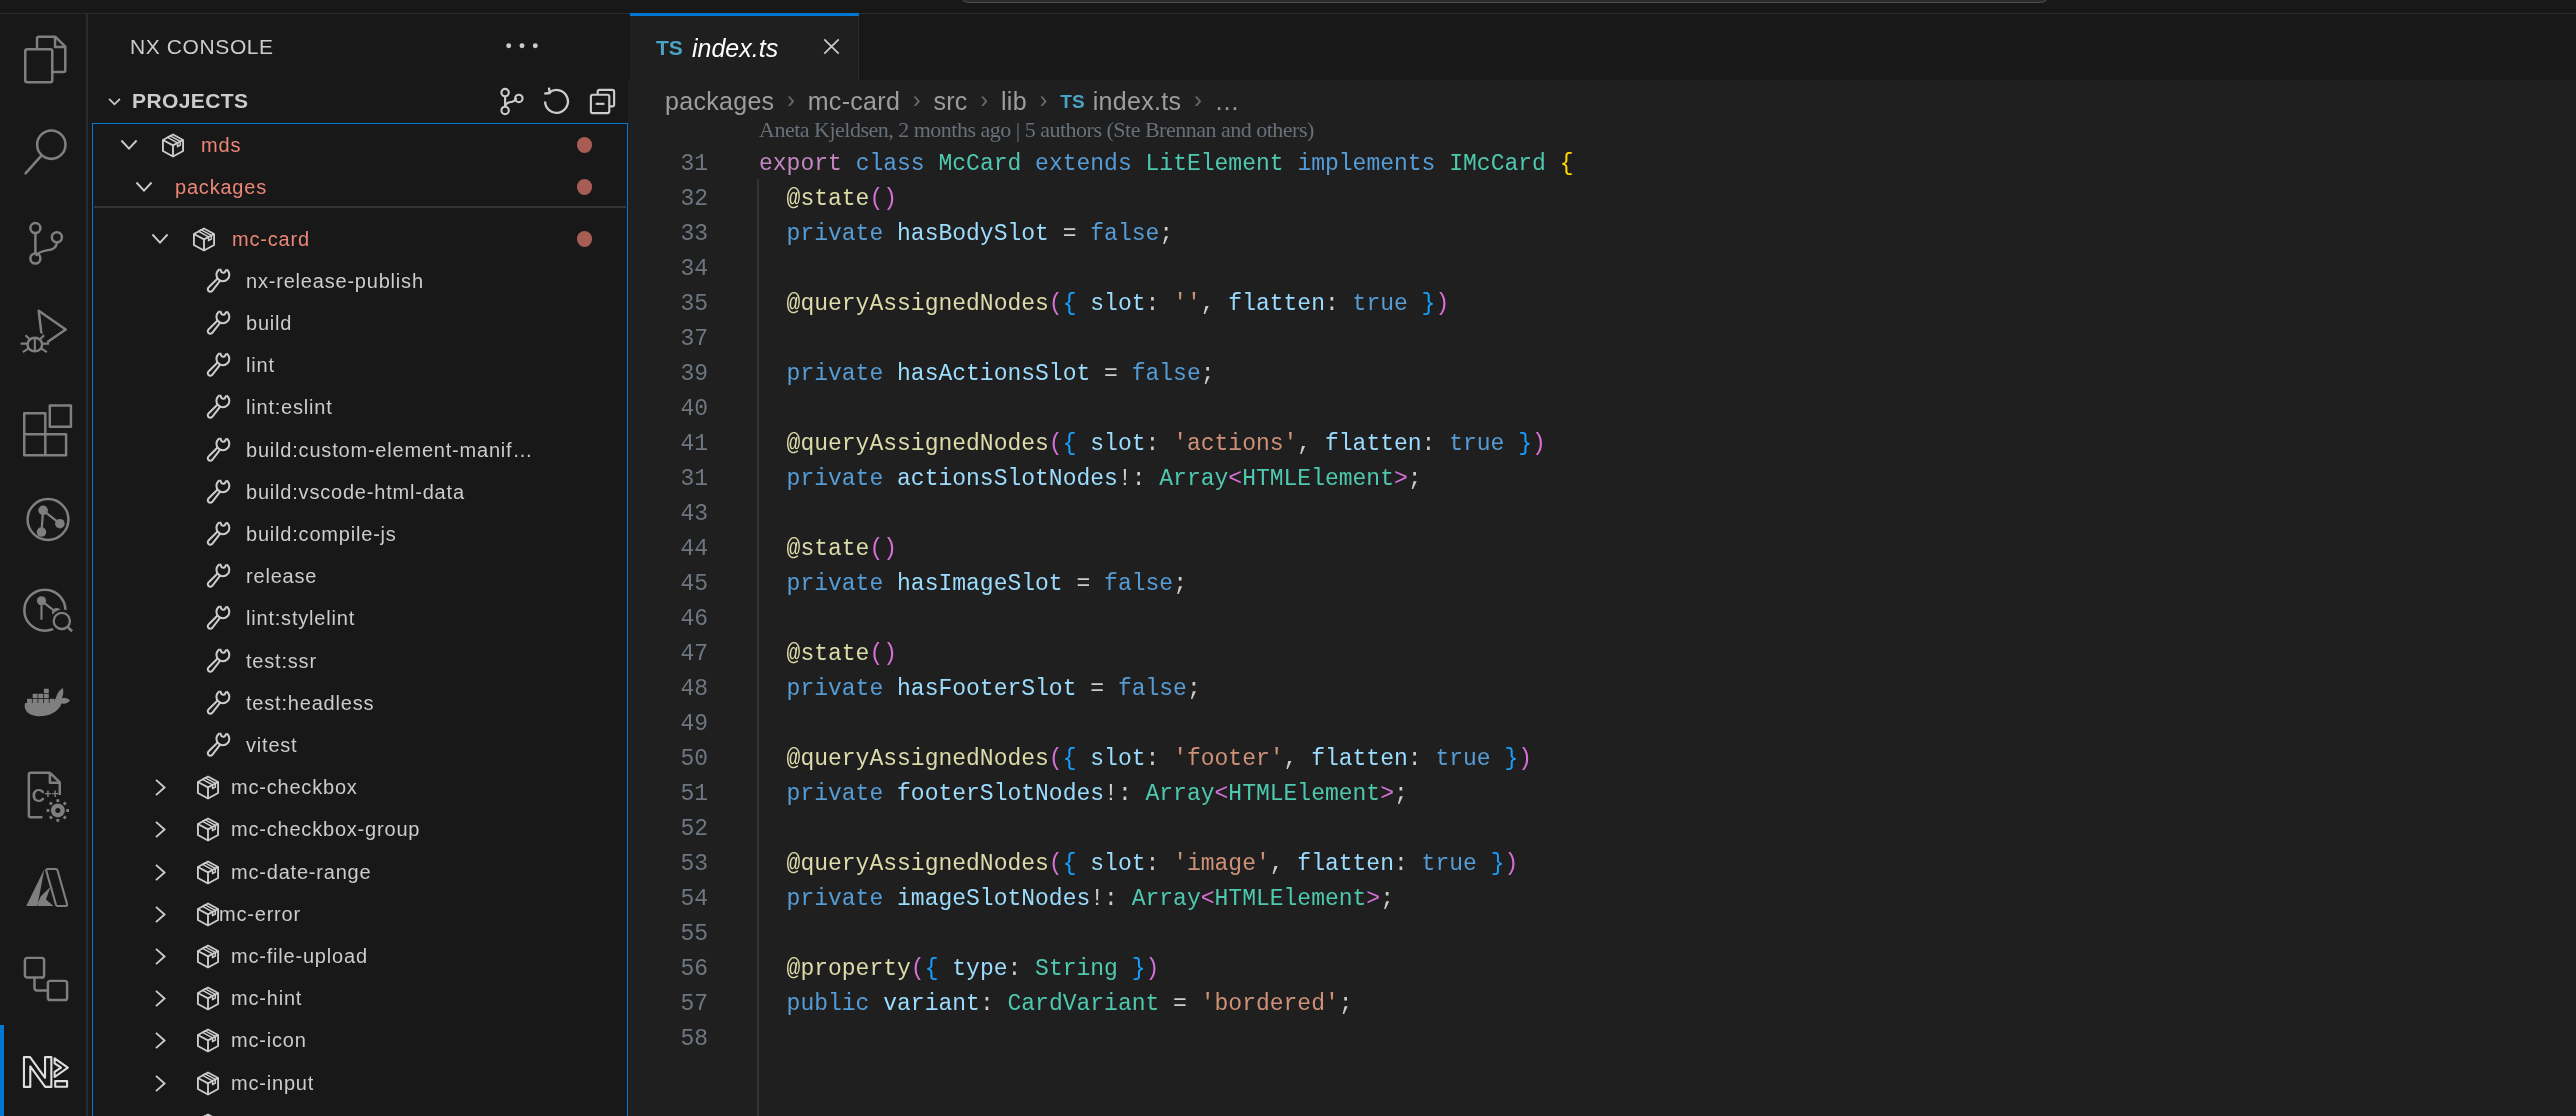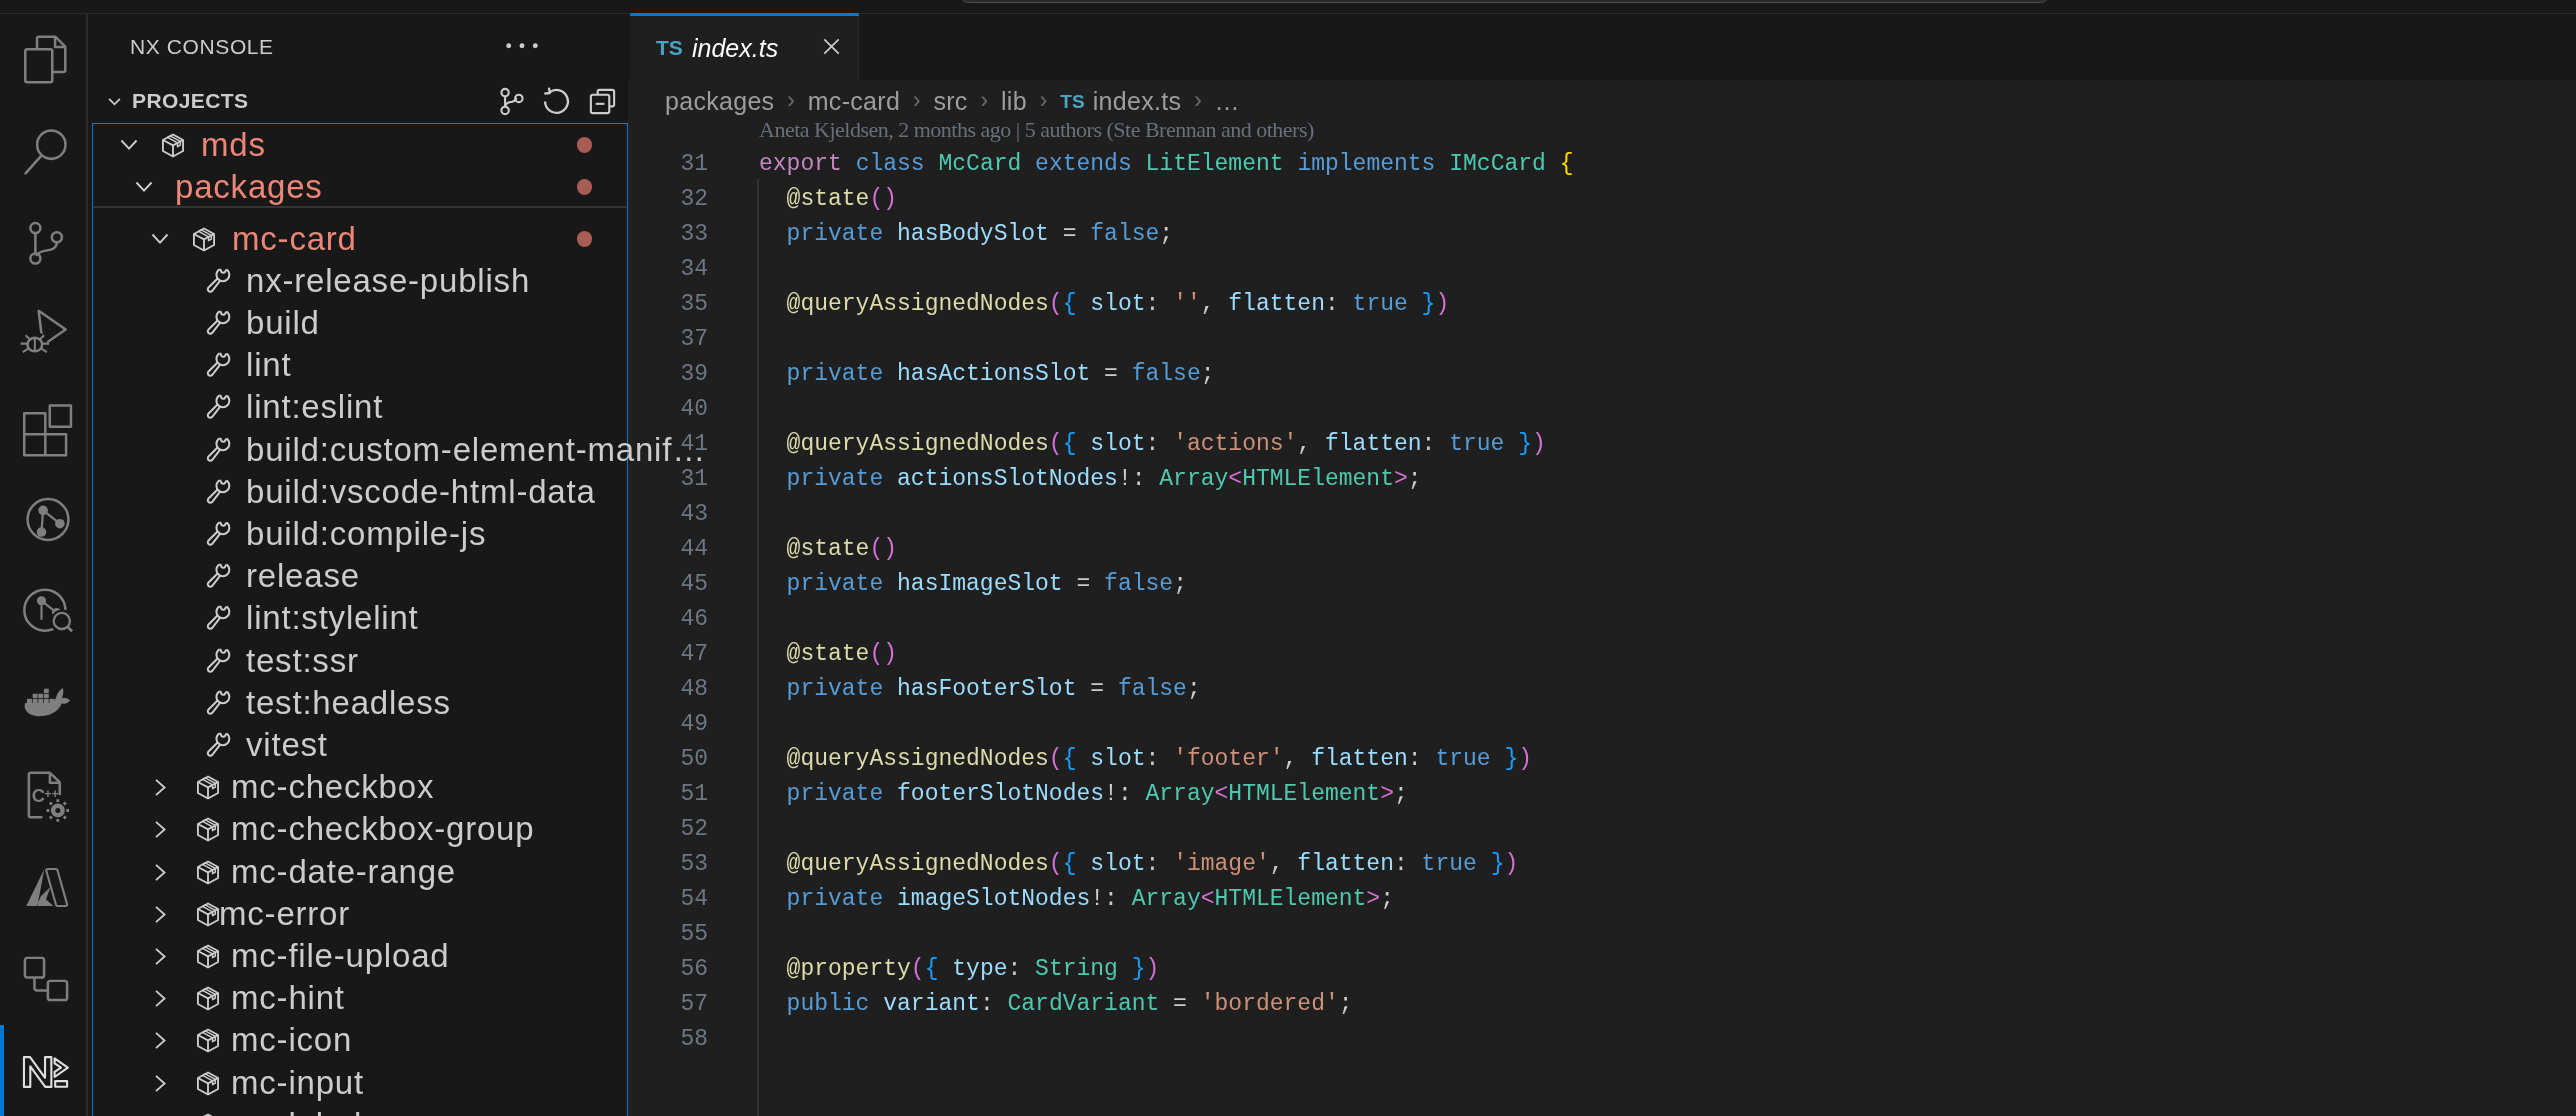--- a/index.html
+++ b/index.html
@@ -4,21 +4,21 @@
 html,body{width:2576px;height:1116px;overflow:hidden}
 body{background:#1f1f1f;font-family:"Liberation Sans",sans-serif;position:relative}
 .abs{position:absolute}
 i{font-style:normal}
 .k{color:#569CD6}.c{color:#C586C0}.t{color:#4EC9B0}.f{color:#DCDCAA}.v{color:#9CDCFE}
 .s{color:#CE9178}.b1{color:#FFD700}.b2{color:#D670D6}.b3{color:#179FFF}
 .cl{height:35px;line-height:35px;white-space:pre;font-family:"Liberation Mono",monospace;font-size:23px;color:#cccccc}
 .ln{display:inline-block;width:80px;text-align:right;color:#6e7681}
 .cd{padding-left:51px}
 .row{position:absolute;height:42px;width:530px;left:94px}
-.rlab{position:absolute;font-size:33px;letter-spacing:0.8px;color:#cccccc;white-space:nowrap;top:50%;transform:translateY(-50%)}
+.rlab{position:absolute;font-size:20px;letter-spacing:0.8px;color:#cccccc;white-space:nowrap;top:50%;transform:translateY(-50%)}
 .sal{color:#ec8677}
 .dot{position:absolute;width:15.3px;height:15.3px;border-radius:50%;background:#a85d54;left:483px;top:13.4px}
 svg{position:absolute;overflow:visible}
 </style></head><body>
 
 <div class="abs" style="left:0;top:0;width:2576px;height:14.4px;background:#181818"></div>
 <div class="abs" style="left:959px;top:-19px;width:1091px;height:22px;background:#2b2b2b;border:1.9px solid #4e4e4e;border-radius:9.6px"></div>
 <div class="abs" style="left:0;top:12.5px;width:2576px;height:1.9px;background:#2b2b2b"></div>
 <div class="abs" style="left:0;top:14.4px;width:86px;height:1102px;background:#181818"></div>
 <div class="abs" style="left:86px;top:14.4px;width:1.9px;height:1102px;background:#2b2b2b"></div>

